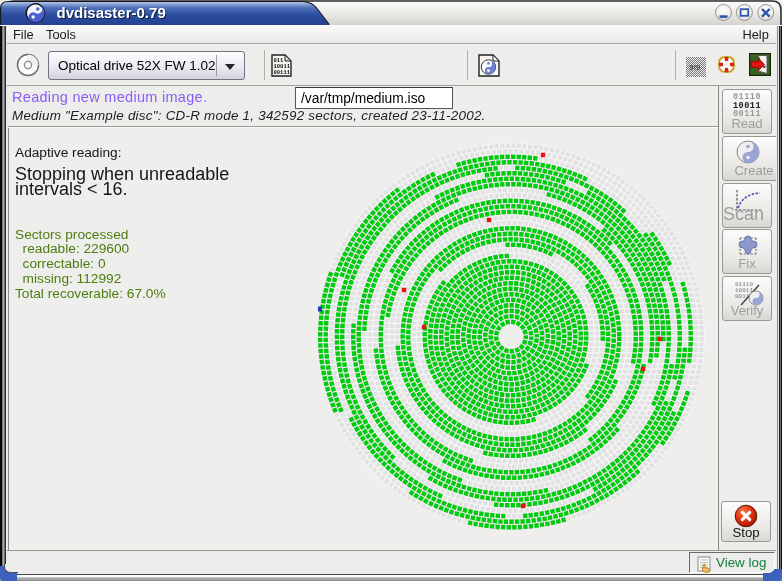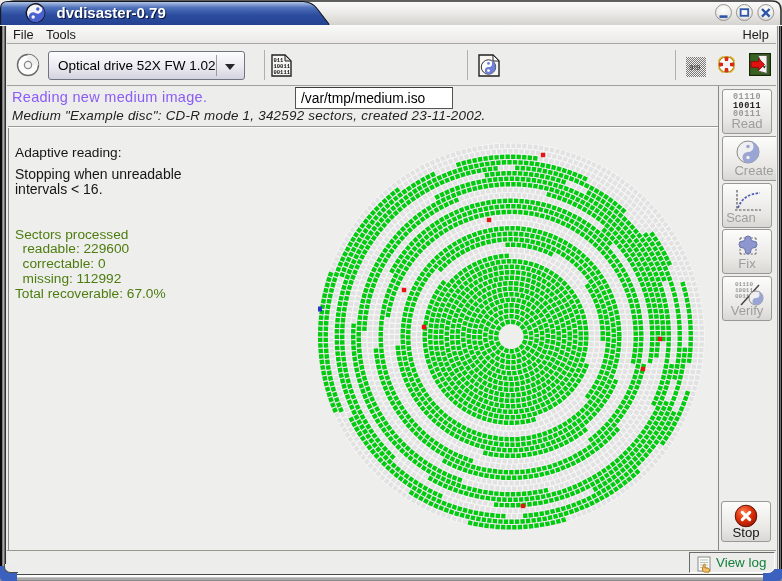--- a/index.html
+++ b/index.html
@@ -134,21 +134,21 @@
   <span class="abs" style="left:12px;top:3px;font-size:14.5px;letter-spacing:0.3px;color:#8b5cf6;">Reading new medium image.</span>
   <span class="abs" style="left:12px;top:21.5px;font-size:13.4px;letter-spacing:0.25px;font-style:italic;color:#222;">Medium "Example disc": CD-R mode 1, 342592 sectors, created 23-11-2002.</span>
 </div>
 <div class="abs" style="left:8px;top:126px;width:710px;height:1px;background:#9c9893;"></div>
 <div class="abs" style="left:8px;top:127px;width:710px;height:1px;background:#fbfbfa;"></div>
 
 <div class="abs" style="left:8px;top:128px;width:710px;height:422px;background:#eeeeed;border-left:1px solid #8a8a88;">
   <div class="abs" style="left:6px;top:17.5px;font-size:13.7px;line-height:14.8px;color:#161616;">
     Adaptive reading:
   </div>
-  <div class="abs" style="left:6px;top:39px;font-size:14px;line-height:14.6px;color:#161616;">
+  <div class="abs" style="left:6px;top:39px;font-size:18px;line-height:14.6px;color:#161616;">
     Stopping when unreadable<br>intervals &lt; 16.
   </div>
   <div class="abs" style="left:6px;top:99.5px;font-size:13.7px;line-height:14.8px;color:#4d7c0f;">
     Sectors processed<br>
     &nbsp;&nbsp;readable: 229600<br>
     &nbsp;&nbsp;correctable: 0<br>
     &nbsp;&nbsp;missing: 112992<br>
     Total recoverable: 67.0%
   </div>
   <svg width="710" height="422" viewBox="0 0 710 422" style="position:absolute;left:0;top:0">
@@ -357,21 +357,21 @@
         <circle cx="13" cy="7.5" r="1.8" fill="#9aa5d3"></circle>
         <circle cx="13" cy="18.5" r="1.8" fill="#efefef"></circle>
       </svg>
       <div style="position:absolute;left:0;right:0;bottom:2px;font-size:13px;color:#9d9d9d;">Create</div>
     </div>
 <div class="abs" style="left:722px;top:182.5px;width:50px;height:45px;background:linear-gradient(#fcfcfb,#e8e7e4 70%,#d8d7d3);border:1px solid #999894;border-radius:3px;text-align:center;">
       <svg style="position:absolute;left:10px;top:4px" width="30" height="26">
         <path d="M4,2 L4,22 M2,22 L28,22" stroke="#555" stroke-width="1.2" stroke-dasharray="2.5 1.5" fill="none"></path>
         <path d="M5,20 Q10,6 27,5" stroke="#5560b8" stroke-width="1.8" stroke-dasharray="2.5 1.5" fill="none"></path>
       </svg>
-      <div style="position:absolute;left:0;right:12px;bottom:2px;font-size:13px;color:#9d9d9d;">Scan</div>
+      <div style="position:absolute;left:0;right:12px;bottom:2px;font-size:18px;color:#9d9d9d;">Scan</div>
     </div>
 <div class="abs" style="left:722px;top:229px;width:50px;height:45px;background:linear-gradient(#fcfcfb,#e8e7e4 70%,#d8d7d3);border:1px solid #999894;border-radius:3px;text-align:center;">
       <svg style="position:absolute;left:11px;top:2px" width="28" height="28">
         <path d="M6,6 h16 M6,22 h16 M6,6 v16 M22,6 v16" stroke="#666" stroke-width="1" stroke-dasharray="2 1.6" fill="none"></path>
         <path d="M14,4 q3,0 3,3 q0,2 2,2 q4,0 4,3.5 q0,3.5 -4,3.5 q-2,0 -2,2 q0,4 -3,4 q-3,0 -3,-4 q0,-2 -2,-2 q-4,0 -4,-3.5 q0,-3.5 4,-3.5 q2,0 2,-2 q0,-3 3,-3 z" fill="#8d97cd" stroke="#6a74b0" stroke-width="1"></path>
       </svg>
       <div style="position:absolute;left:0;right:0;bottom:2px;font-size:13px;color:#9d9d9d;">Fix</div>
     </div>
 <div class="abs" style="left:721px;top:501px;width:50px;height:41px;background:linear-gradient(#fcfcfb,#e8e7e4 70%,#d8d7d3);border:1px solid #999894;border-radius:3px;">
 <svg style="position:absolute;left:12px;top:2px" width="24" height="24">

